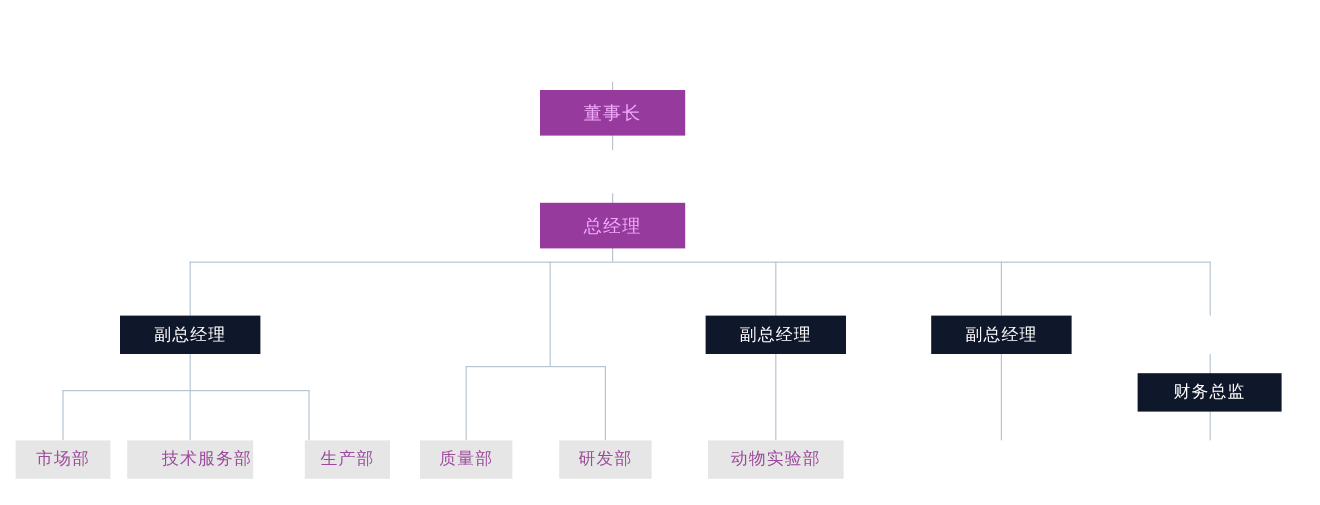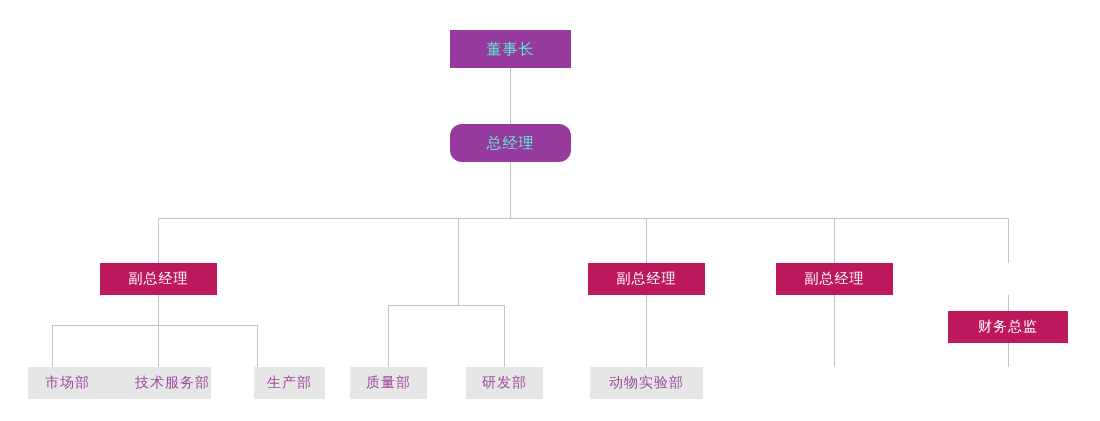--- a/index.html
+++ b/index.html
@@ -32,26 +32,27 @@
     position: absolute;
     box-sizing: border-box;
     display: flex;
     align-items: center;
     justify-content: center;
     white-space: nowrap;
     letter-spacing: 1px;
   }
   .node-exec {
     background: #963a9e;
-    color: #5eead4;
+    color: #f0abfc;
     font-size: 15px;
     height: 38px;
+    margin-top: 45px;
   }
   .node-vp {
-    background: #be185d;
+    background: #0f172a;
     color: #ffffff;
     font-size: 14px;
     height: 32px;
   }
   .node-dept {
     background: #e6e6e6;
     color: #9c4a9c;
     font-size: 14px;
     height: 32px;
   }
@@ -84,27 +85,27 @@
   <div class="line v" style="left:504px; top:305px; height:62px;"></div>
 
   <div class="line v" style="left:646px; top:295px; height:72px;"></div>
 
   <div class="line v" style="left:834px; top:295px; height:72px;"></div>
 
   <div class="line v" style="left:1008px; top:295px; height:72px;"></div>
 
   <div class="node node-exec" style="left:450px; top:30px; width:121px;">董事长</div>
 
-  <div class="node node-exec" style="left:450px; top:124px; width:121px;border-radius:12px;">总经理</div>
+  <div class="node node-exec" style="left:450px; top:124px; width:121px;">总经理</div>
 
   <div class="node node-vp" style="left:100px; top:263px; width:117px;">副总经理</div>
   <div class="node node-vp" style="left:588px; top:263px; width:117px;">副总经理</div>
   <div class="node node-vp" style="left:776px; top:263px; width:117px;">副总经理</div>
   <div class="node node-vp" style="left:948px; top:263px; width:120px;margin-top:48px;">财务总监</div>
 
-  <div class="node node-dept" style="left:28px; top:367px; width:79px;">市场部</div>
+  <div class="node node-dept" style="left:13px; top:367px; width:79px;">市场部</div>
   <div class="node node-dept" style="left:106px; top:367px; width:105px;padding-left:28px;">技术服务部</div>
   <div class="node node-dept" style="left:222px; top:367px; width:71px;margin-left:32px;">生产部</div>
   <div class="node node-dept" style="left:350px; top:367px; width:77px;">质量部</div>
   <div class="node node-dept" style="left:466px; top:367px; width:77px;">研发部</div>
   <div class="node node-dept" style="left:590px; top:367px; width:113px;text-align:right;">动物实验部</div>
 
 </div>
 
 </body></html>

